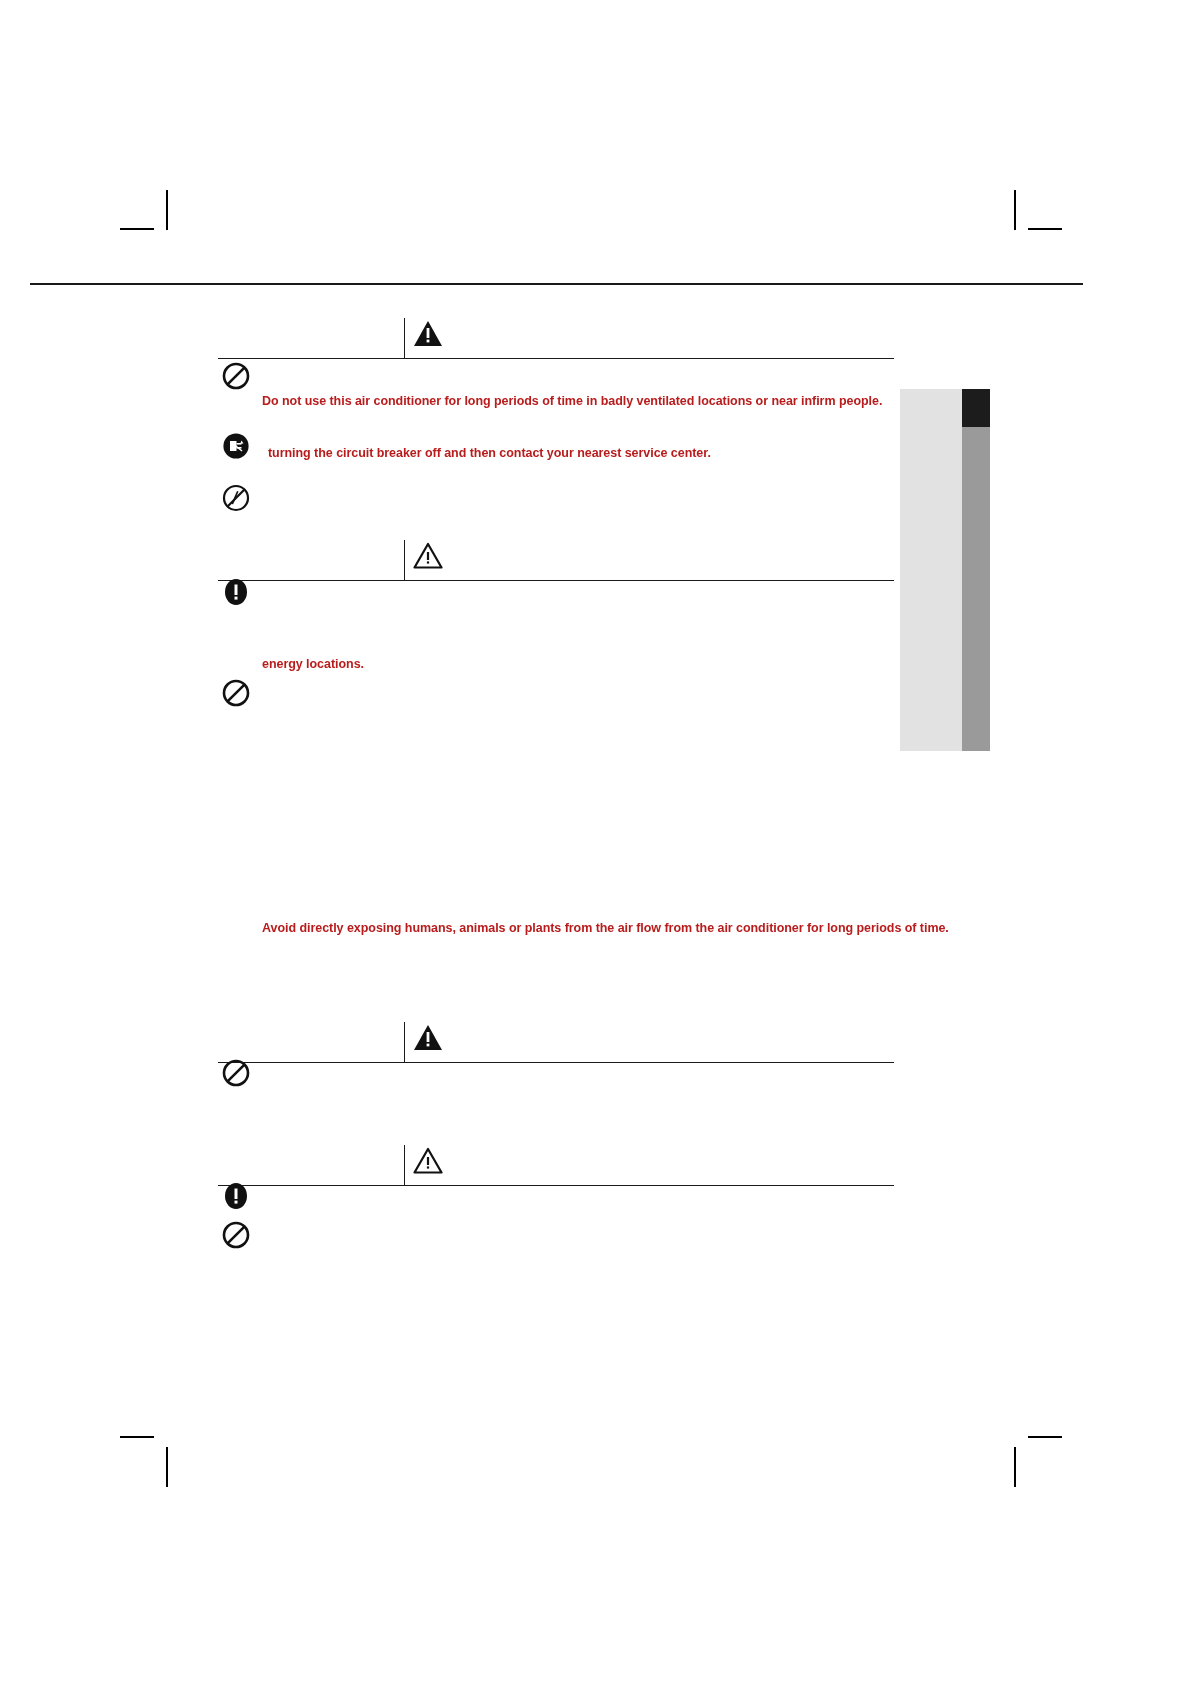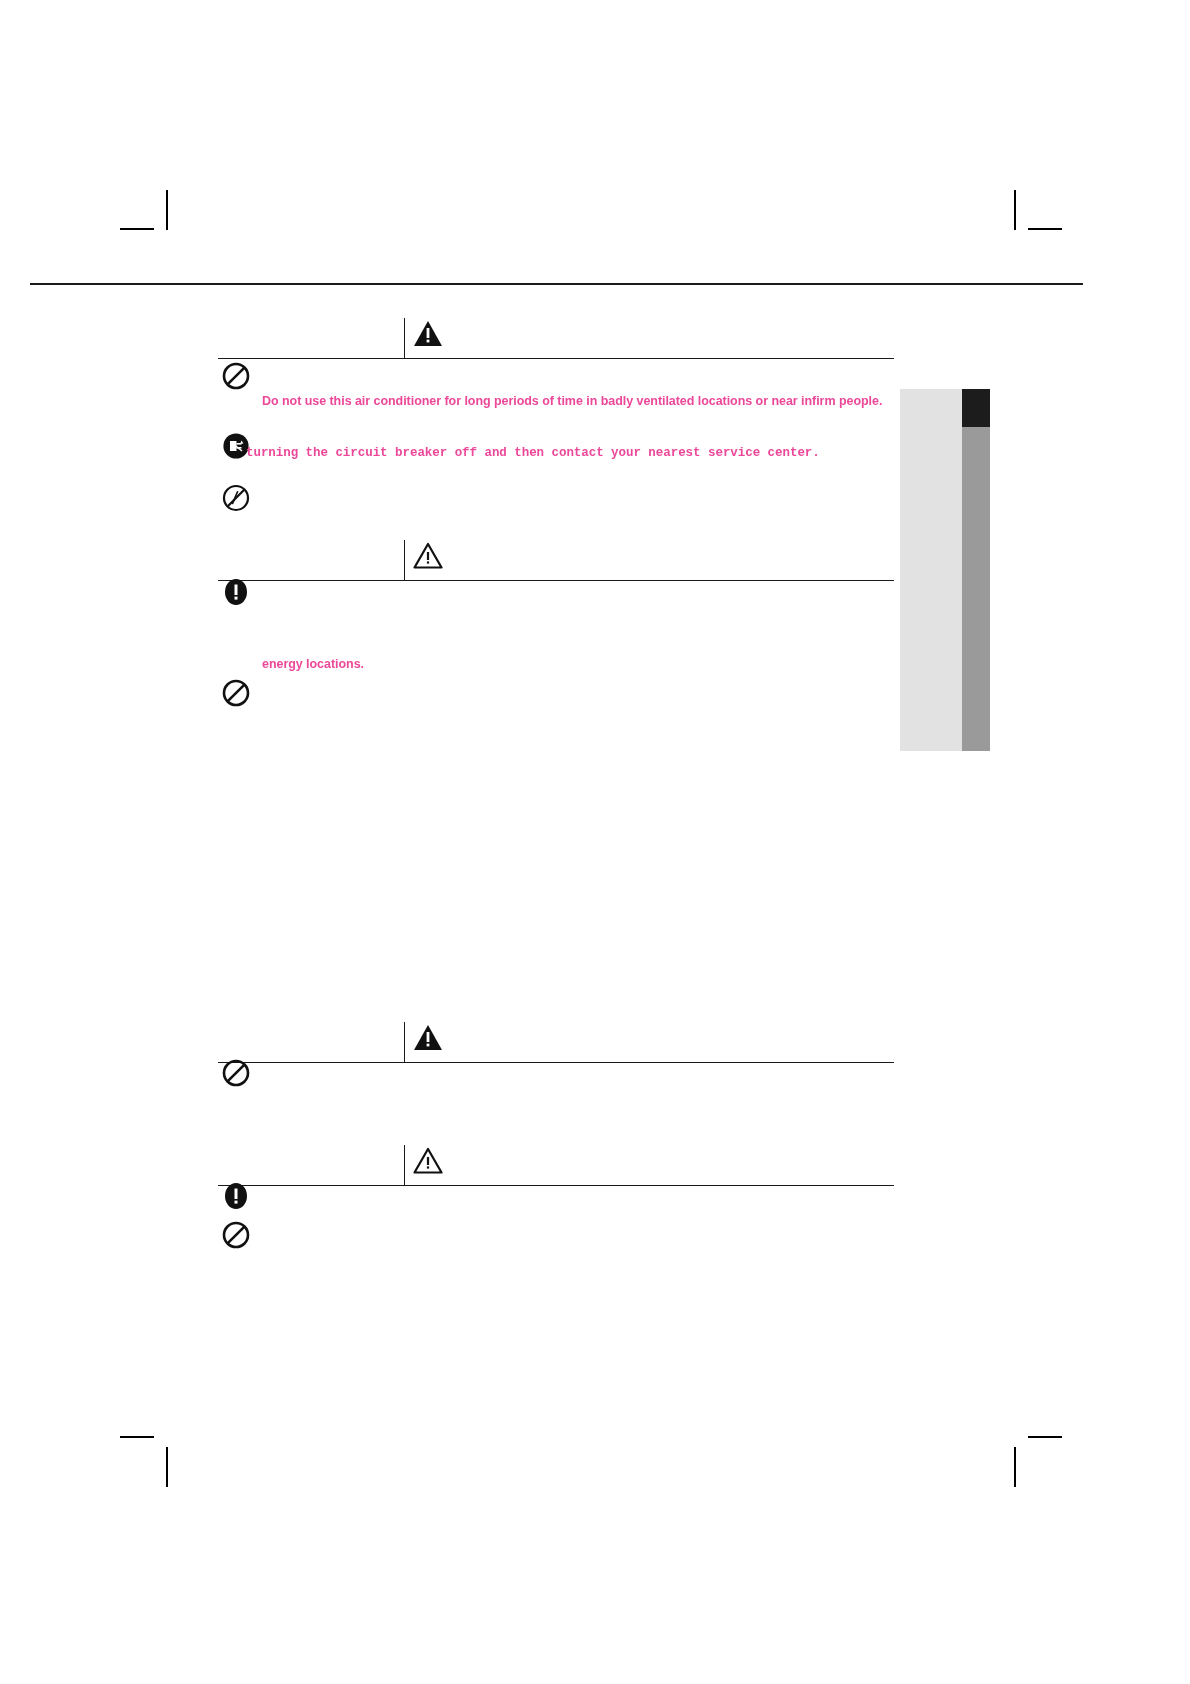--- a/index.html
+++ b/index.html
@@ -79,21 +79,21 @@
     width: 28px;
     height: 28px;
   }
   .sicon svg { display: block; width: 100%; height: 100%; }
 
   
   .btext {
     position: absolute;
     font-size: 12.5px;
     font-weight: bold;
-    color: #ec4899;
+    color: #b91c1c;
     letter-spacing: -0.05px;
     white-space: nowrap;
     line-height: 1.25;
   }
 
   
   #side-tab {
     position: absolute;
     left: 900px;
     top: 389px;
@@ -183,21 +183,21 @@
   <div class="sicon" style="left:222px; top:432px;">
     <svg viewBox="0 0 28 28">
       <circle cx="14" cy="14" r="12.6" fill="#111111"></circle>
       <path d="M8 9 L8 19 L14.5 19 L14.5 9 Z" fill="#ffffff"></path>
       <rect x="14.5" y="11" width="5" height="1.6" fill="#ffffff"></rect>
       <rect x="14.5" y="15" width="5" height="1.6" fill="#ffffff"></rect>
       <path d="M9.5 10.5 L20 19" stroke="#ffffff" stroke-width="1.5" fill="none"></path>
       <path d="M19.5 8.5 L21.5 11.5 L18.2 11.8 Z" fill="#ffffff"></path>
     </svg>
   </div>
-  <div class="btext" style="left:246px; top:446px;font-family:Liberation Mono, monospace;">turning the circuit breaker off and then contact your nearest service center.</div>
+  <div class="btext" style="left:268px; top:446px;">turning the circuit breaker off and then contact your nearest service center.</div>
 
   <div class="sicon" style="left:222px; top:484px;">
     <svg viewBox="0 0 28 28">
       <circle cx="14" cy="14" r="12" fill="none" stroke="#111111" stroke-width="2.2"></circle>
       <path d="M16.5 7.5 L11 20.5 L9.6 19.6 L15 7 Z" fill="#111111"></path>
       <line x1="5.8" y1="22.2" x2="22.2" y2="5.8" stroke="#111111" stroke-width="2.2"></line>
     </svg>
   </div>
   <div class="btext" style="left:262px; top:498px;"></div>
 
@@ -226,20 +226,21 @@
   <div class="btext" style="left:262px; top:657px;">energy locations.</div>
 
   <div class="sicon" style="left:222px; top:679px;">
     <svg viewBox="0 0 28 28">
       <circle cx="14" cy="14" r="12" fill="none" stroke="#111111" stroke-width="2.6"></circle>
       <line x1="5.8" y1="22.2" x2="22.2" y2="5.8" stroke="#111111" stroke-width="2.6"></line>
     </svg>
   </div>
   <div class="btext" style="left:262px; top:693px;"></div>
 
+  <div class="btext" style="left:262px; top:921px;">Avoid directly exposing humans, animals or plants from the air flow from the air conditioner for long periods of time.</div>
 
   <div class="warn-block" style="left:218px; top:1022px; width:676px; height:42px;">
     <div class="warn-divider" style="left:186px; top:0; height:40px;"></div>
     <div class="tri" style="left:195px; top:2px;">
       <svg viewBox="0 0 30 27">
         <polygon points="15,1 29,26 1,26" fill="#111111"></polygon>
         <rect x="13.6" y="8" width="2.8" height="10" fill="#ffffff"></rect>
         <rect x="13.6" y="19.6" width="2.8" height="2.8" fill="#ffffff"></rect>
       </svg>
     </div>

